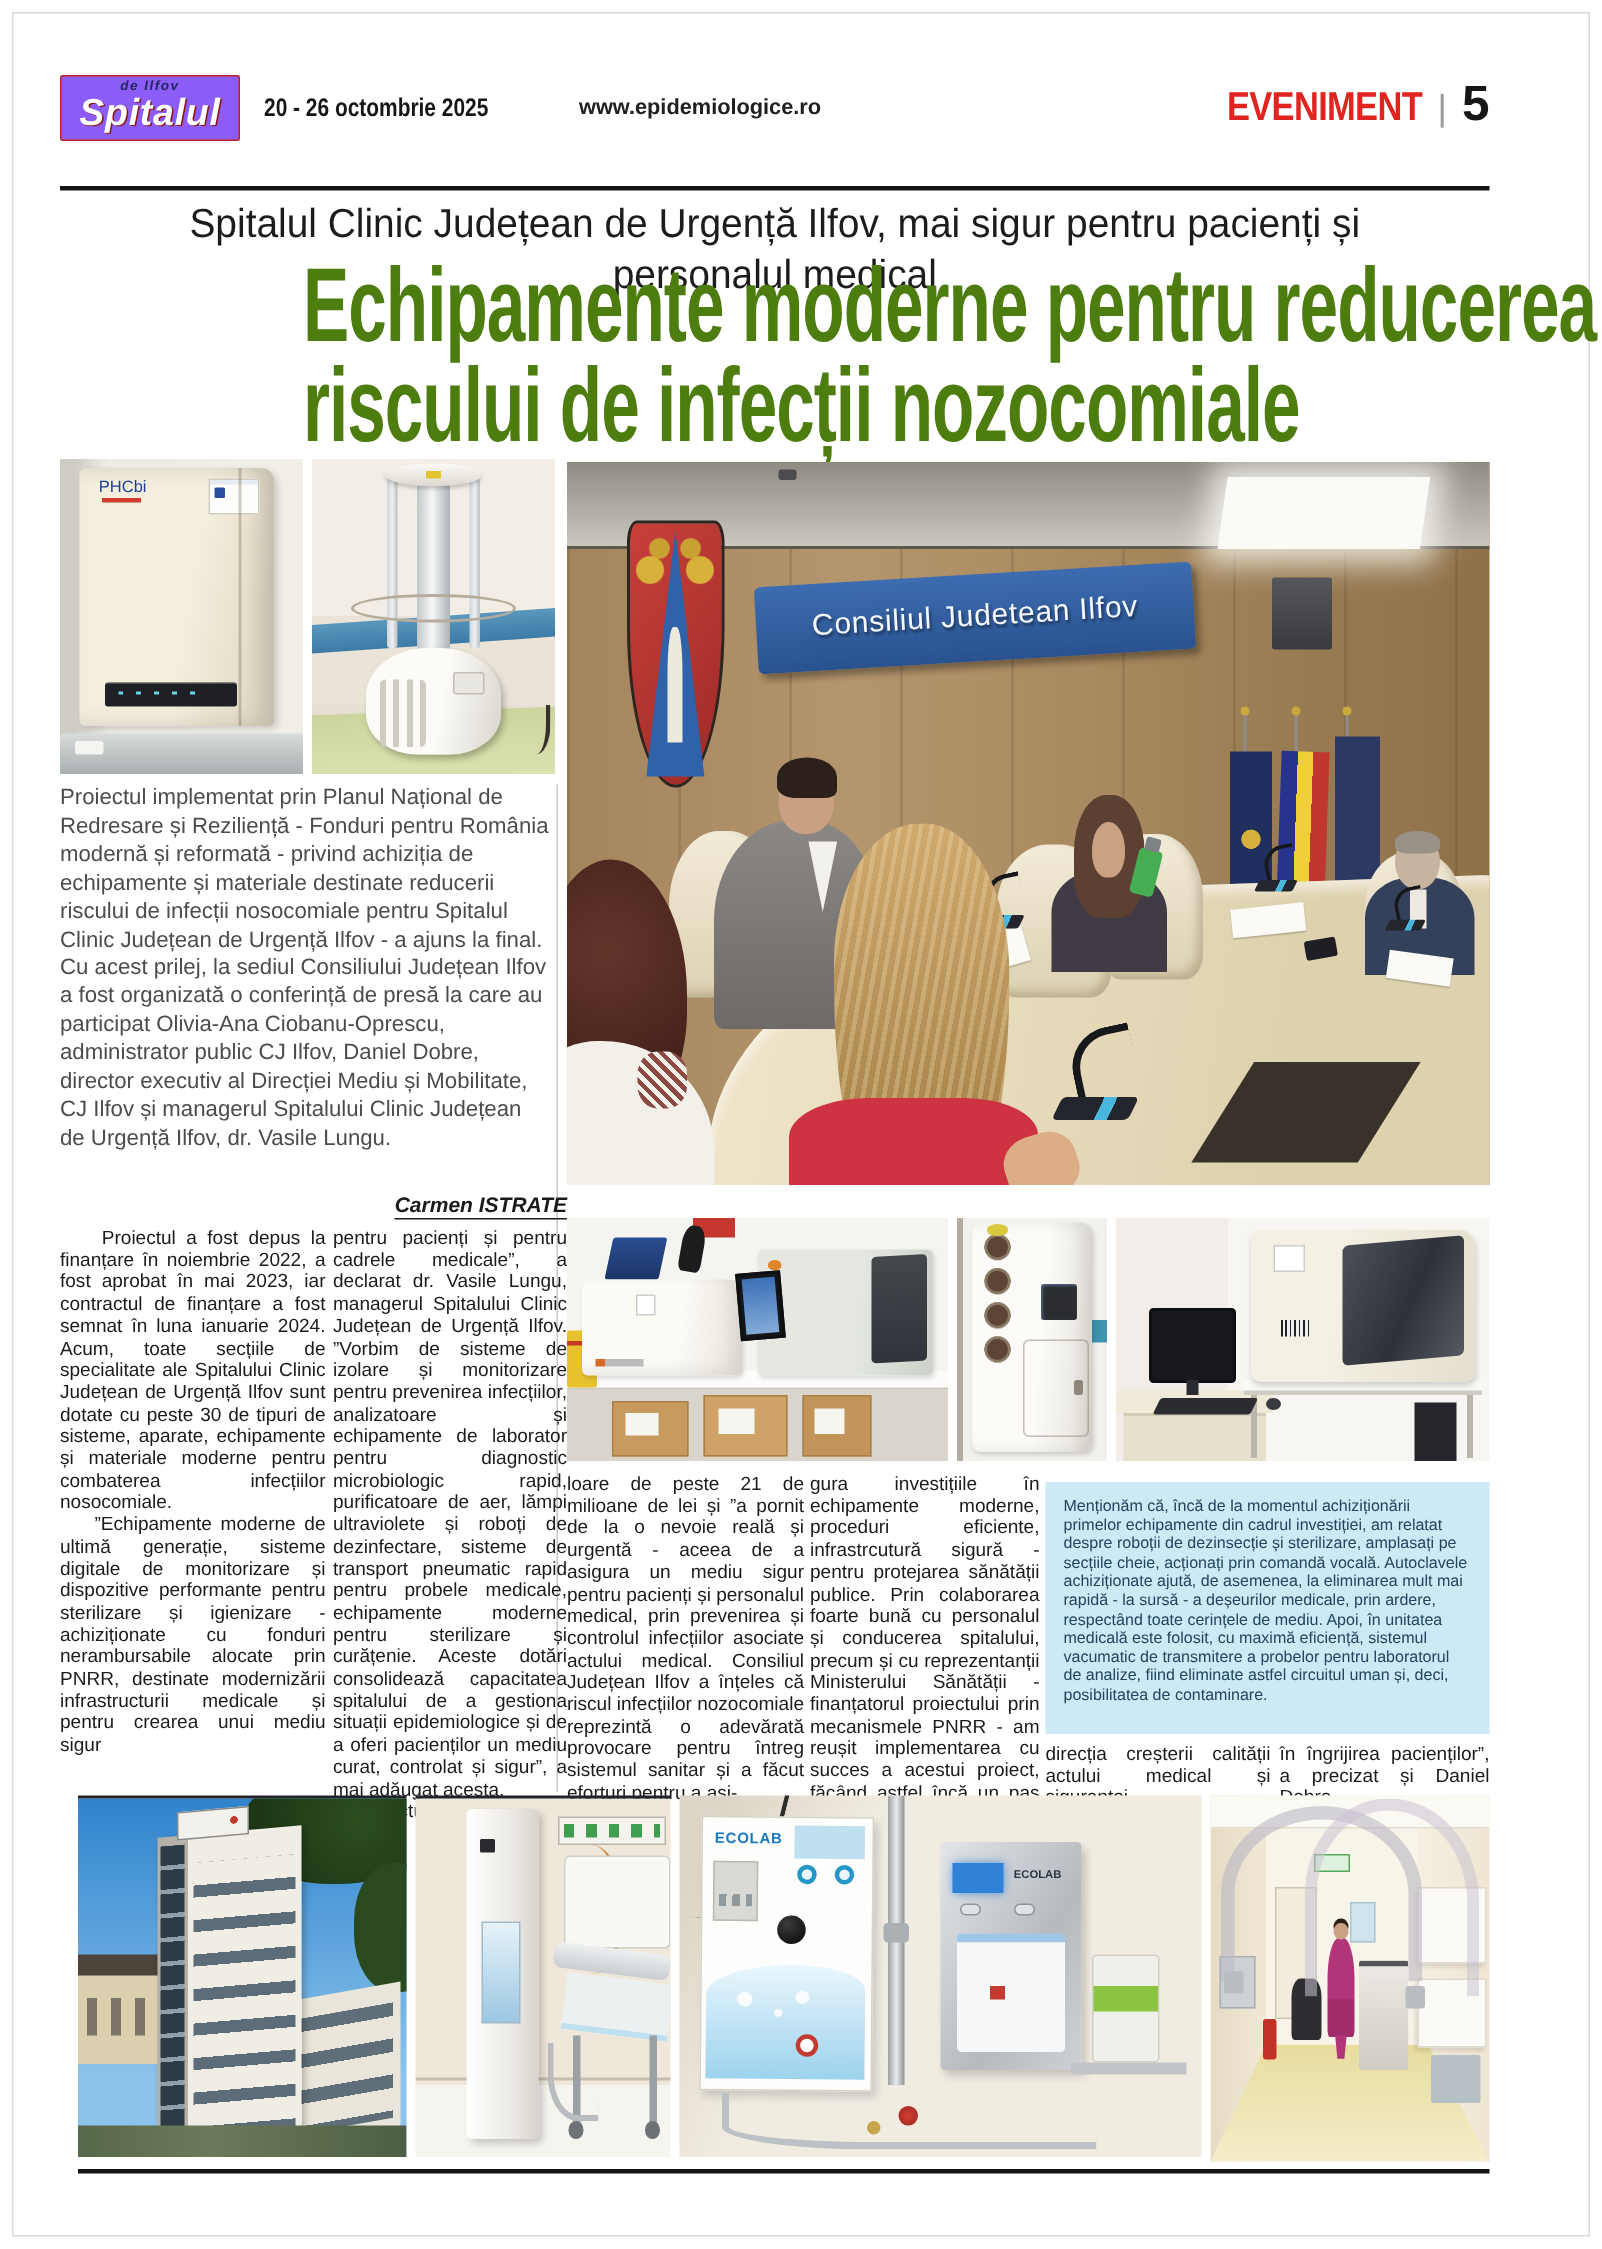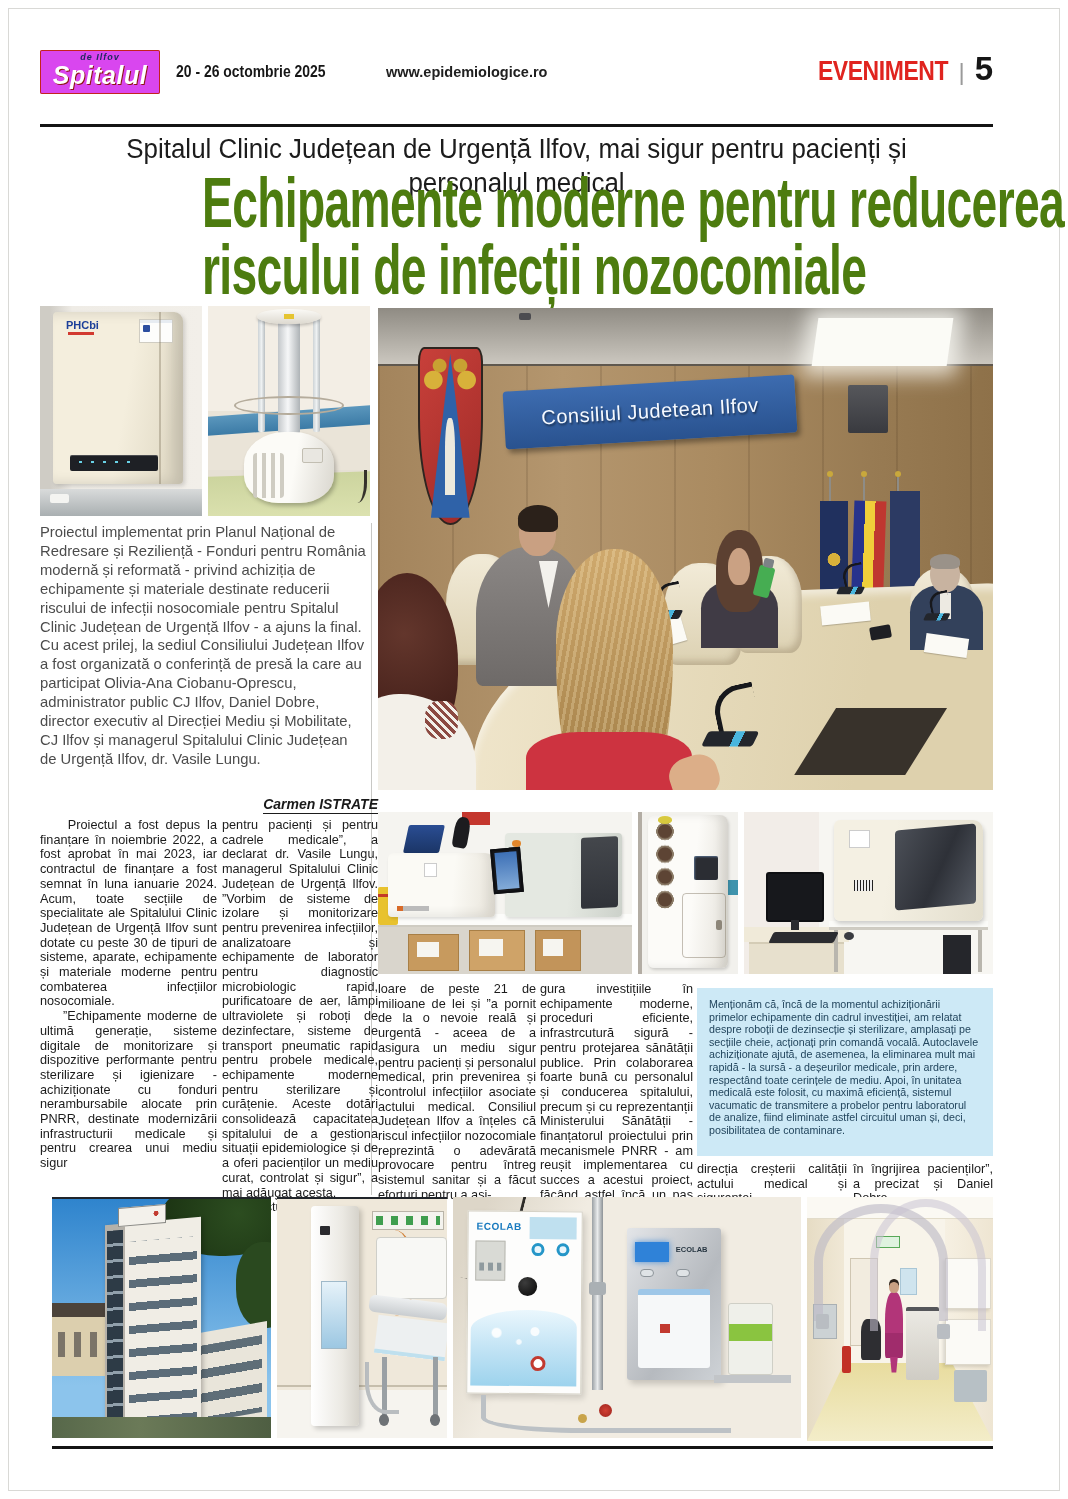--- a/index.html
+++ b/index.html
@@ -2,21 +2,21 @@
 <html><head>
 <meta charset="utf-8">
 <style>
   *{margin:0;padding:0;box-sizing:border-box;}
   html,body{width:1068px;height:1499px;}
   body{position:relative;background:#ffffff;font-family:"Liberation Sans",sans-serif;overflow:hidden;color:#1a1a1a;}
   .abs{position:absolute;}
   .frame{left:8px;top:8px;width:1052px;height:1483px;border:1px solid #d9d9d6;}
 
   
-  .logo{left:40px;top:50px;width:120px;height:44px;background:#d946ef;border-radius:2px;box-shadow:0 0 0 1px #c32320 inset;text-align:center;}
+  .logo{left:40px;top:50px;width:120px;height:44px;background:#8b5cf6;border-radius:2px;box-shadow:0 0 0 1px #c32320 inset;text-align:center;}
   .logo-sub{font-size:9px;font-weight:bold;font-style:italic;color:#20285e;margin-top:2px;letter-spacing:1px;}
   .logo-main{font-size:25px;font-weight:bold;font-style:italic;color:#fff;line-height:26px;text-shadow:1px 1px 0 #8d1513;letter-spacing:.5px;}
   .hdate{left:176px;top:62px;font-size:17px;font-weight:bold;color:#161616;transform:scaleX(.82);transform-origin:left center;}
   .hsite{left:386px;top:64px;font-size:14.5px;font-weight:bold;color:#202020;}
   .hsec{left:760px;top:50px;width:233px;display:flex;justify-content:flex-end;align-items:baseline;gap:10px;}
   .sec-name{color:#e0241f;font-size:27px;font-weight:bold;transform:scaleX(.85);transform-origin:right center;letter-spacing:-.5px;}
   .sec-sep{color:#9a9a9a;font-size:24px;font-weight:normal;}
   .sec-page{color:#161616;font-size:33px;font-weight:bold;}
   .hrule{left:40px;top:124px;width:953px;height:3px;background:#141414;}
 
@@ -41,21 +41,21 @@
   .mini-right{left:853px;top:1162px;width:140px;height:34px;}
   .brule{left:52px;top:1446px;width:941px;height:3px;background:#141414;}
 
   
   .photo{overflow:hidden;}
   .photo > *{position:absolute;}
 
   
   .ph-incubator{left:40px;top:306px;width:162px;height:210px;background:linear-gradient(90deg,#cfccc5 0 6%,#efece6 20%,#f2efe9);}
   .inc-body{left:8%;top:3%;width:80%;height:82%;background:linear-gradient(100deg,#f4eedd 55%,#e3dcc8 88%);border-radius:4px 9px 4px 4px;box-shadow:inset -10px 0 14px rgba(0,0,0,.14),2px 2px 4px rgba(0,0,0,.15);}
-  .inc-brand{position:absolute;left:10%;top:4%;color:#1c3f99;font-weight:bold;font-size:11px;text-align:center;}
+  .inc-brand{position:absolute;left:10%;top:4%;color:#1c3f99;font-weight:normal;font-size:11px;text-align:center;}
   .inc-brand::after{content:"";position:absolute;left:2px;top:13px;width:26px;height:3px;background:#d23a30;}
   .inc-label{position:absolute;right:7%;top:4%;width:27%;height:14%;background:#fdfdfc;border:1px solid #cfccc2;box-shadow:inset 0 3px 0 #e7ecf2;}
   .inc-label::before{content:"";position:absolute;left:3px;top:5px;width:7px;height:7px;background:#2c4ea0;border-radius:1px;}
   .inc-seam{right:17%;top:0;bottom:0;width:2px;background:rgba(120,108,86,.35);position:absolute;}
   .inc-panel{position:absolute;left:13%;bottom:8%;width:68%;height:9%;background:#1e2025;border-radius:2px;box-shadow:inset 0 1px 0 rgba(255,255,255,.2);}
   .inc-panel::after{content:"";position:absolute;left:10%;top:40%;width:60%;height:2px;background:repeating-linear-gradient(90deg,#69d3e8 0 3px,transparent 3px 12px);}
   .inc-table{left:0;right:0;bottom:0;height:13%;background:linear-gradient(#d9dbdb,#a9afb1);}
   .inc-table::before{content:"";position:absolute;left:6%;top:20%;width:12%;height:34%;background:#f4f4f1;border-radius:2px;}
 
   

